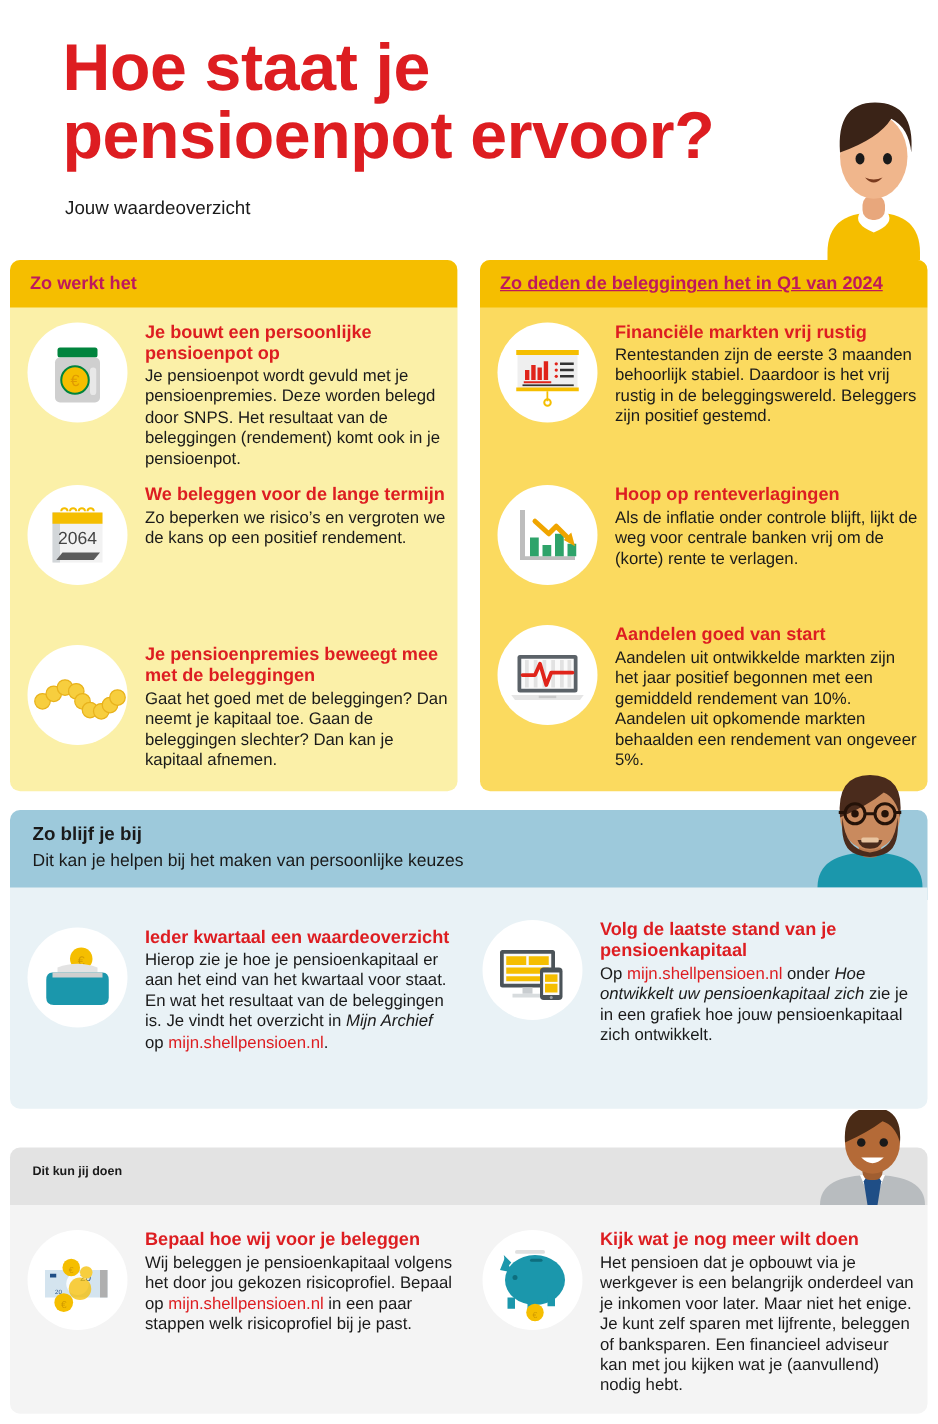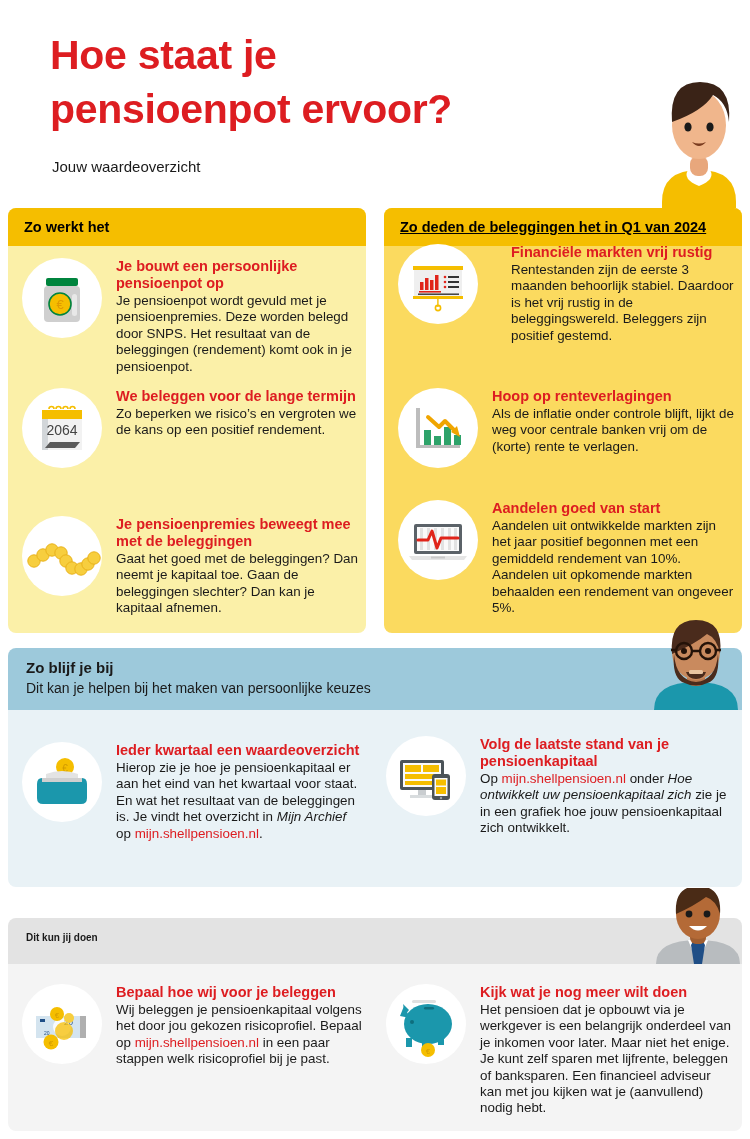--- a/index.html
+++ b/index.html
@@ -8,36 +8,36 @@
     background: #ffffff;
     font-family: "Liberation Sans", sans-serif;
     overflow: hidden;
   }
   .page { position: relative; width: 750px; height: 1139px; background: #fff; }
 
   
   .header { position: absolute; left: 0; top: 0; width: 750px; height: 208px; }
   .title {
     position: absolute; left: 50px; top: 28px;
-    font-size: 41px; line-height: 54px; font-weight: 700;
+    font-size: 53px; line-height: 54px; font-weight: 700;
     color: #DD1D21; letter-spacing: -0.3px; white-space: pre-line;
   }
   .subtitle {
     position: absolute; left: 52px; top: 158px;
     font-size: 15px; color: #1a1a1a; font-weight: 400;
   }
   .p1 { position: absolute; left: 648px; top: 70px; width: 102px; height: 138px; }
 
   
   .panel { position: absolute; border-radius: 8px; overflow: hidden; }
   .panel-left  { left: 8px;   top: 208px; width: 358px; height: 425px; background: #FBF0A8; }
   .panel-right { left: 384px; top: 208px; width: 358px; height: 425px; background: #FBDA5F; }
   .panel-head {
     height: 38px; background: #F5BE00; display: flex; align-items: center;
-    padding-left: 16px; font-size: 14.5px; font-weight: 700; color: #000000;
+    padding-left: 16px; font-size: 14.5px; font-weight: 700; color: #be185d;
   }
   .panel-head.r { background: #F5BE00; text-decoration: underline; }
 
   .item { position: absolute; display: flex; }
   .icon-circle {
     width: 80px; height: 80px; border-radius: 50%; background: #ffffff;
     flex: 0 0 80px; position: relative; overflow: hidden;
   }
   .item-txt { margin-left: 14px; }
   .item-h {
@@ -152,21 +152,21 @@
     <div class="item-txt" style="width:250px;">
       <div class="item-h">Je pensioenpremies beweegt mee met de beleggingen</div>
       <div class="item-p">Gaat het goed met de beleggingen? Dan neemt je kapitaal toe. Gaan de beleggingen slechter? Dan kan je kapitaal afnemen.</div>
     </div>
   </div>
 
   <div class="panel panel-right">
     <div class="panel-head r">Zo deden de beleggingen het in Q1 van 2024</div>
   </div>
 
-  <div class="item" style="left:398px; top:244px; width:340px;gap:19px;">
+  <div class="item" style="left:398px; top:258px; width:340px;">
     <div class="icon-circle">
       <svg viewBox="0 0 80 80" width="80" height="80">
         <rect x="16" y="24" width="48" height="30" fill="#EFEFEF"></rect>
         <rect x="15" y="22" width="50" height="4" fill="#F5BE00"></rect>
         <rect x="15" y="52" width="50" height="3" fill="#F5BE00"></rect>
         <g fill="#E0241A">
           <rect x="22" y="38" width="3.5" height="8"></rect>
             <rect x="27" y="34" width="3.5" height="12"></rect>
           <rect x="32" y="36" width="3.5" height="10"></rect>
             <rect x="37" y="31" width="3.5" height="15"></rect>

